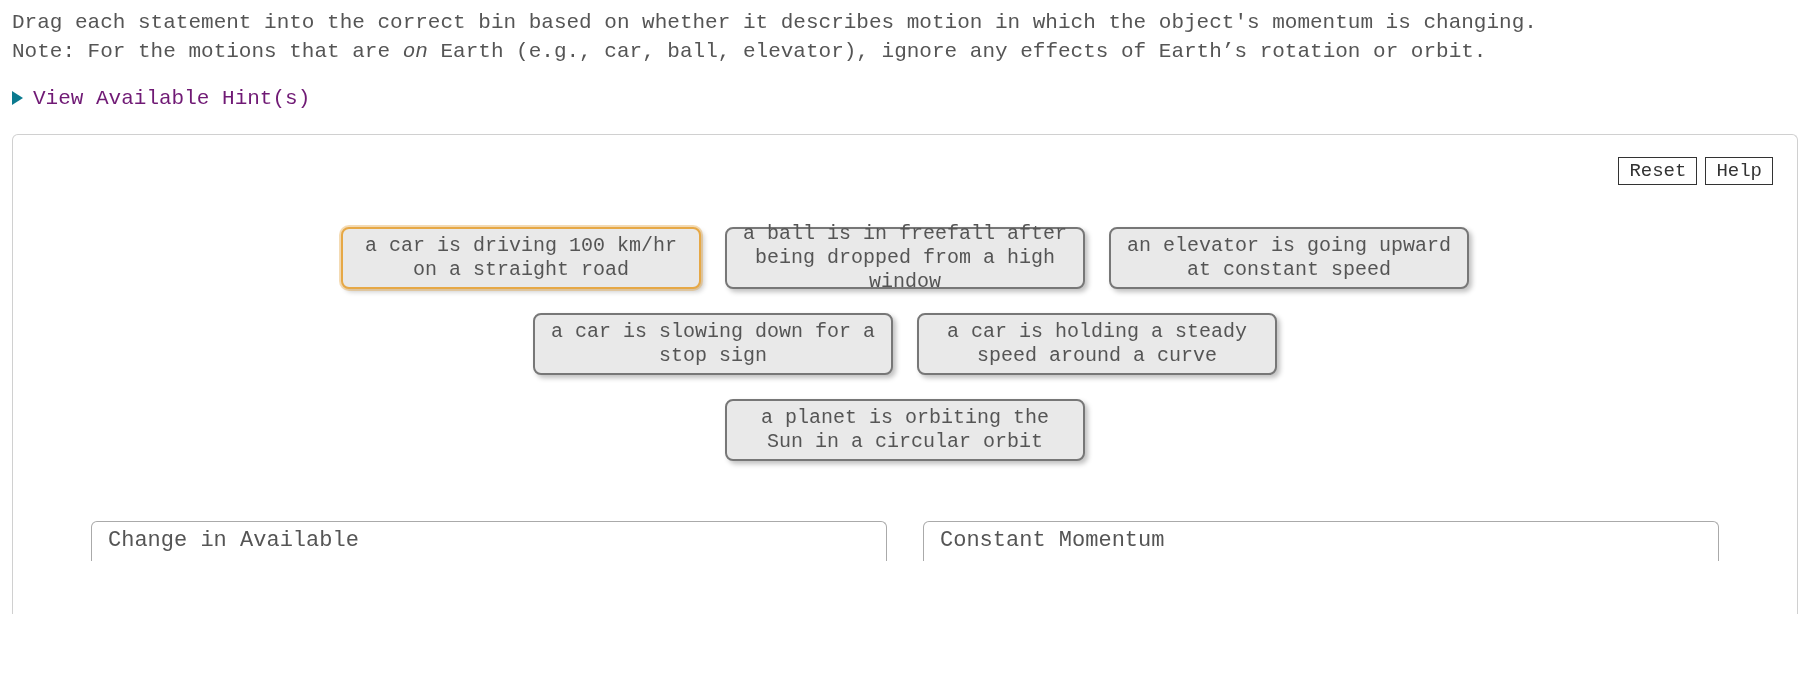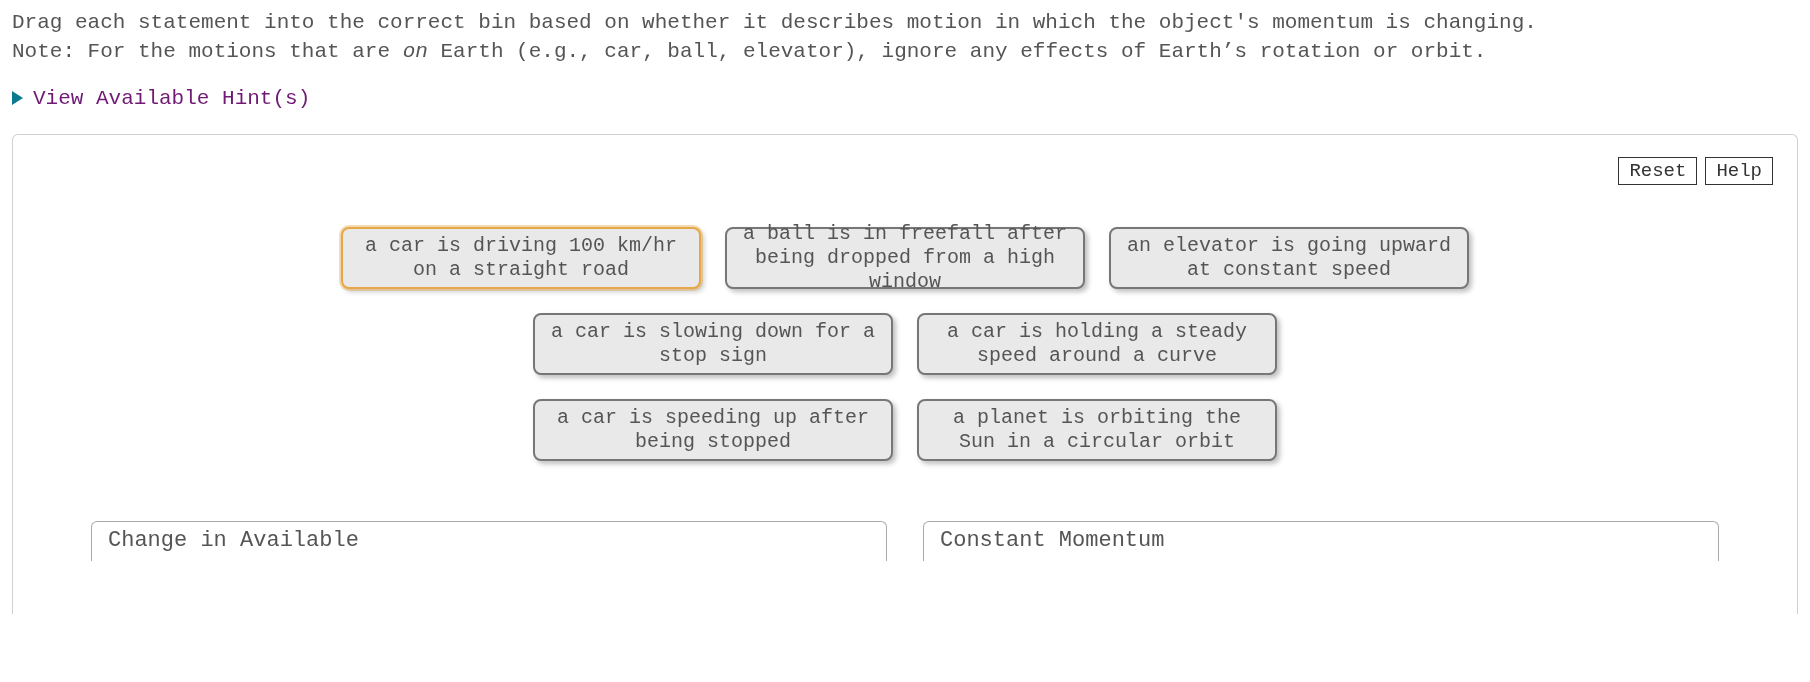--- a/index.html
+++ b/index.html
@@ -144,23 +144,20 @@
     <div class="card-row">
       <div class="card">
           <span>a car is slowing down for a stop sign</span>
         </div>
       <div class="card">
           <span>a car is holding a steady speed around a curve</span>
         </div>
     </div>
     <div class="card-row">
       <div class="card">
-          <span>a car is speeding up after being stopped</span>
-        </div>
-      <div class="card">
           <span>a planet is orbiting the Sun in a circular orbit</span>
         </div>
     </div>
   </div>
 
   <div class="bins">
     <div class="bin"><span>Change in Available</span></div>
     <div class="bin"><span>Constant Momentum</span></div>
   </div>
 </div>

